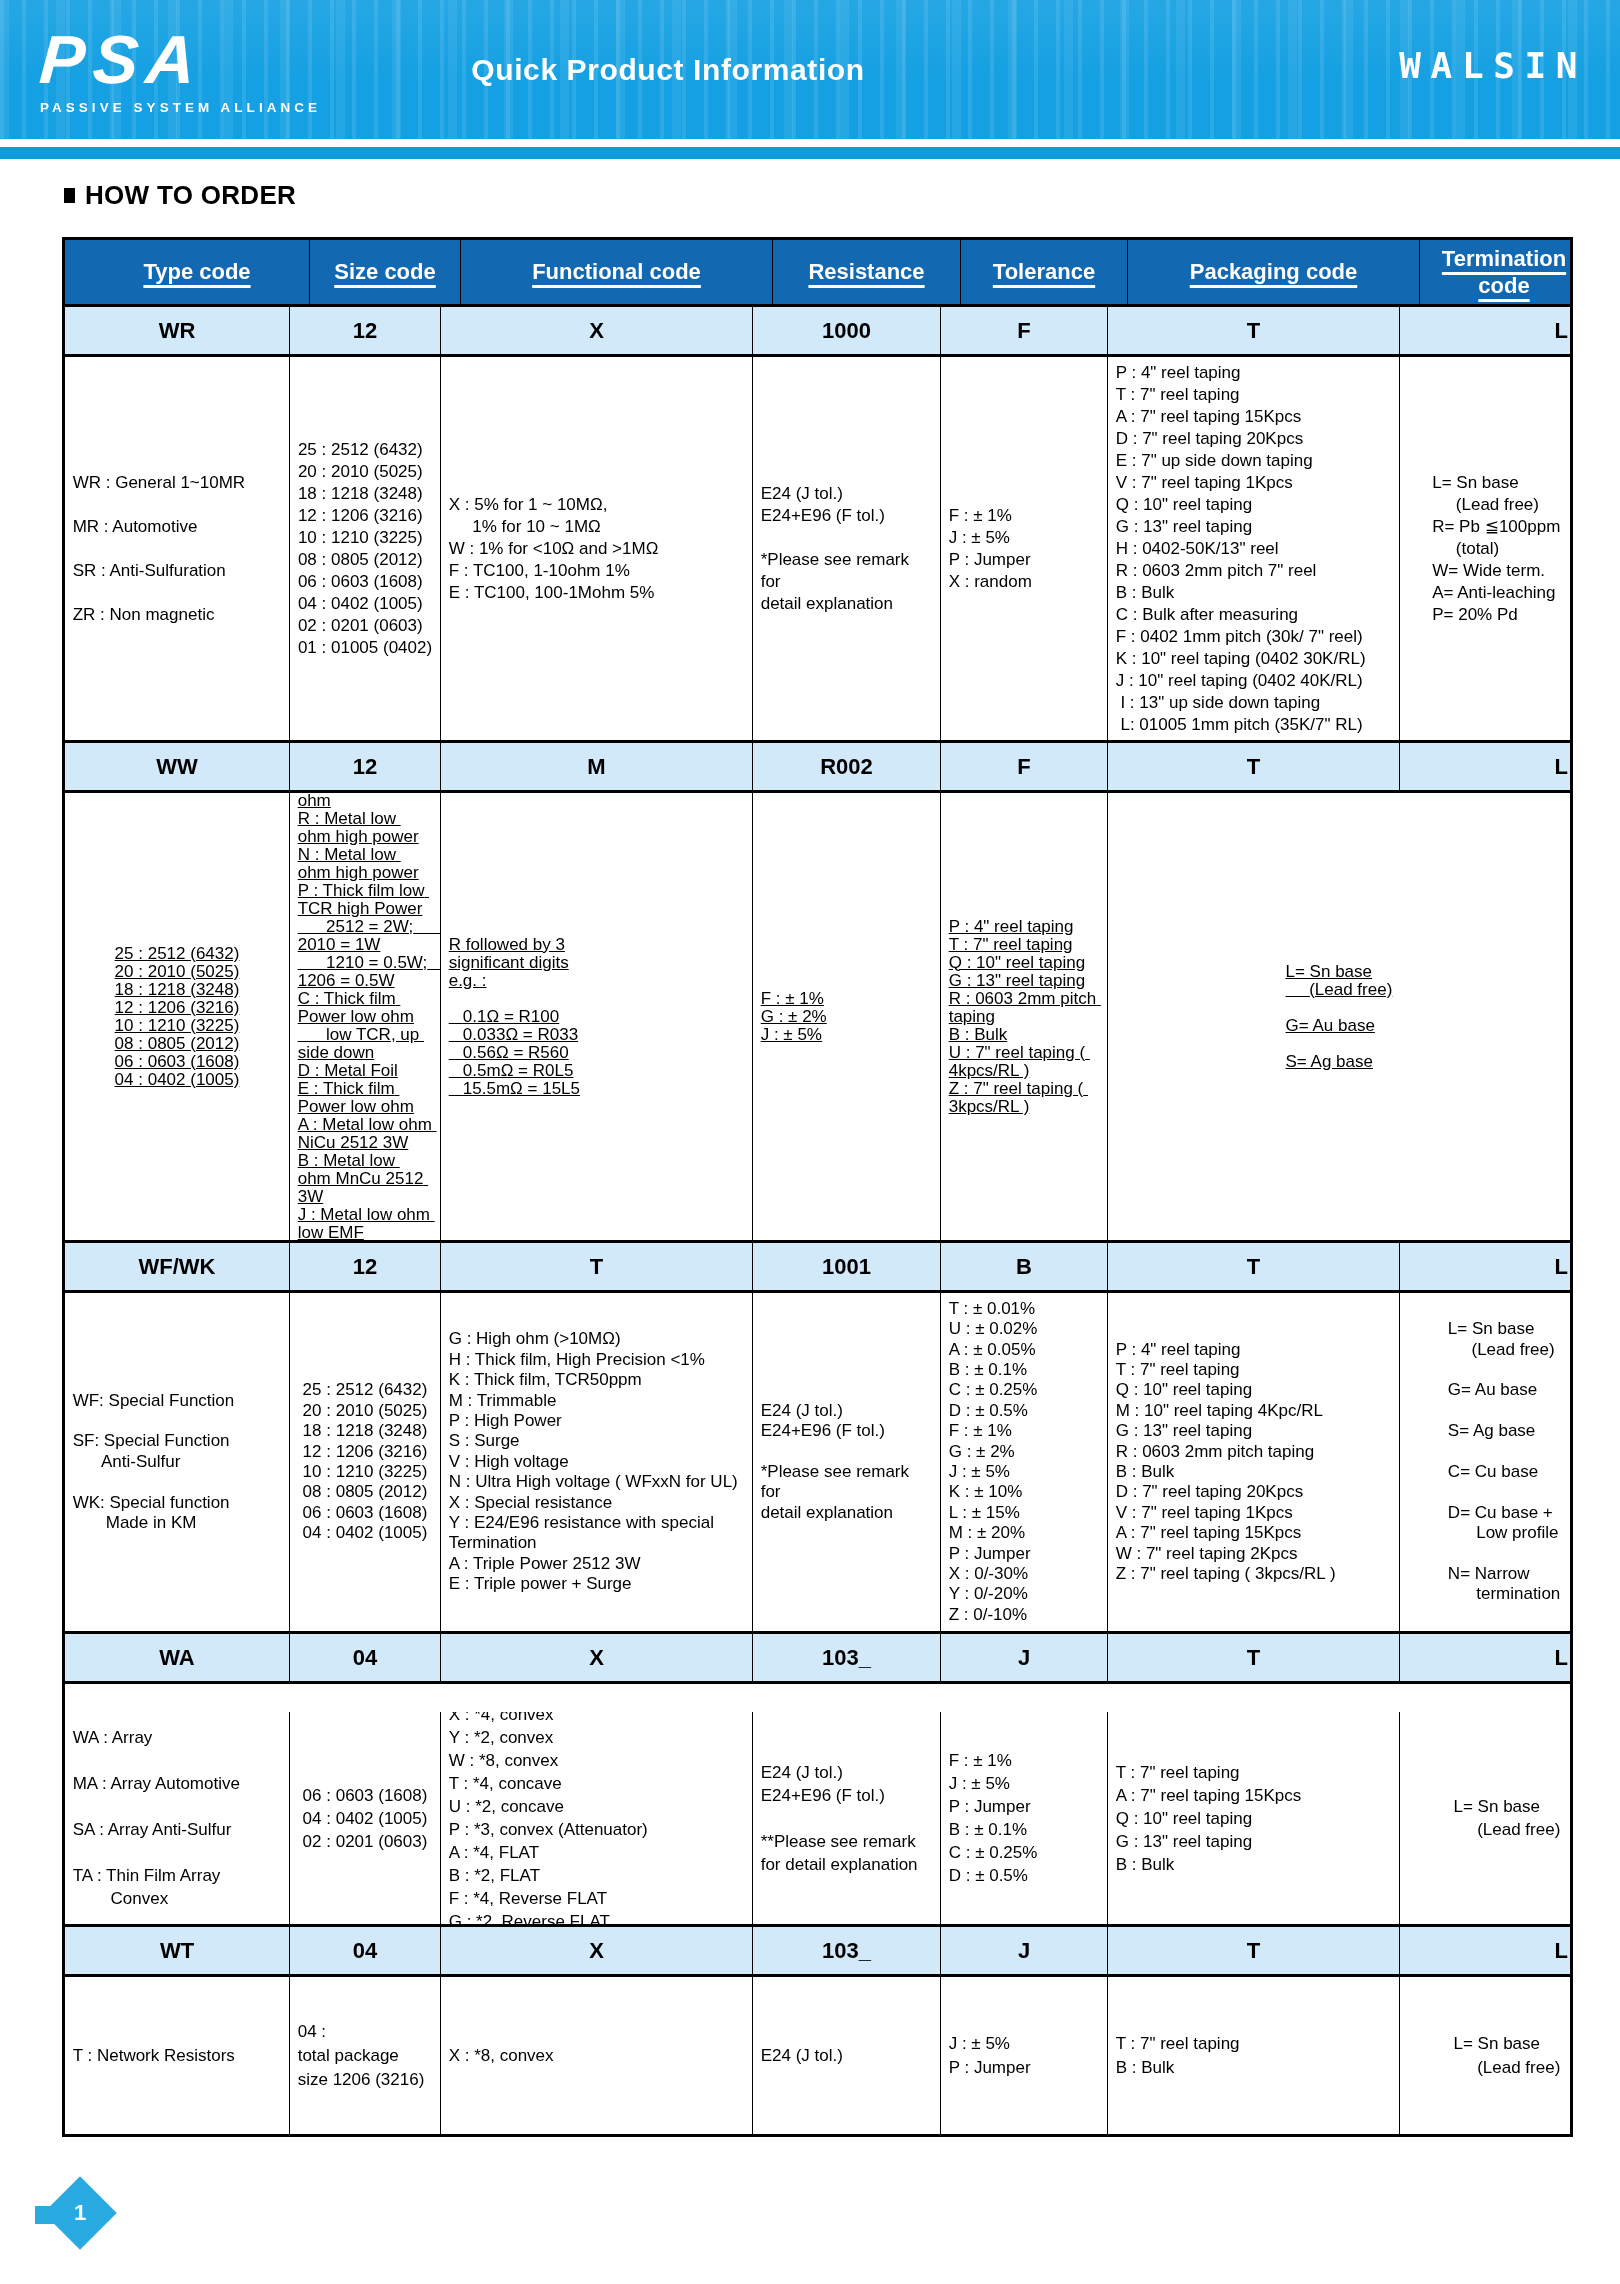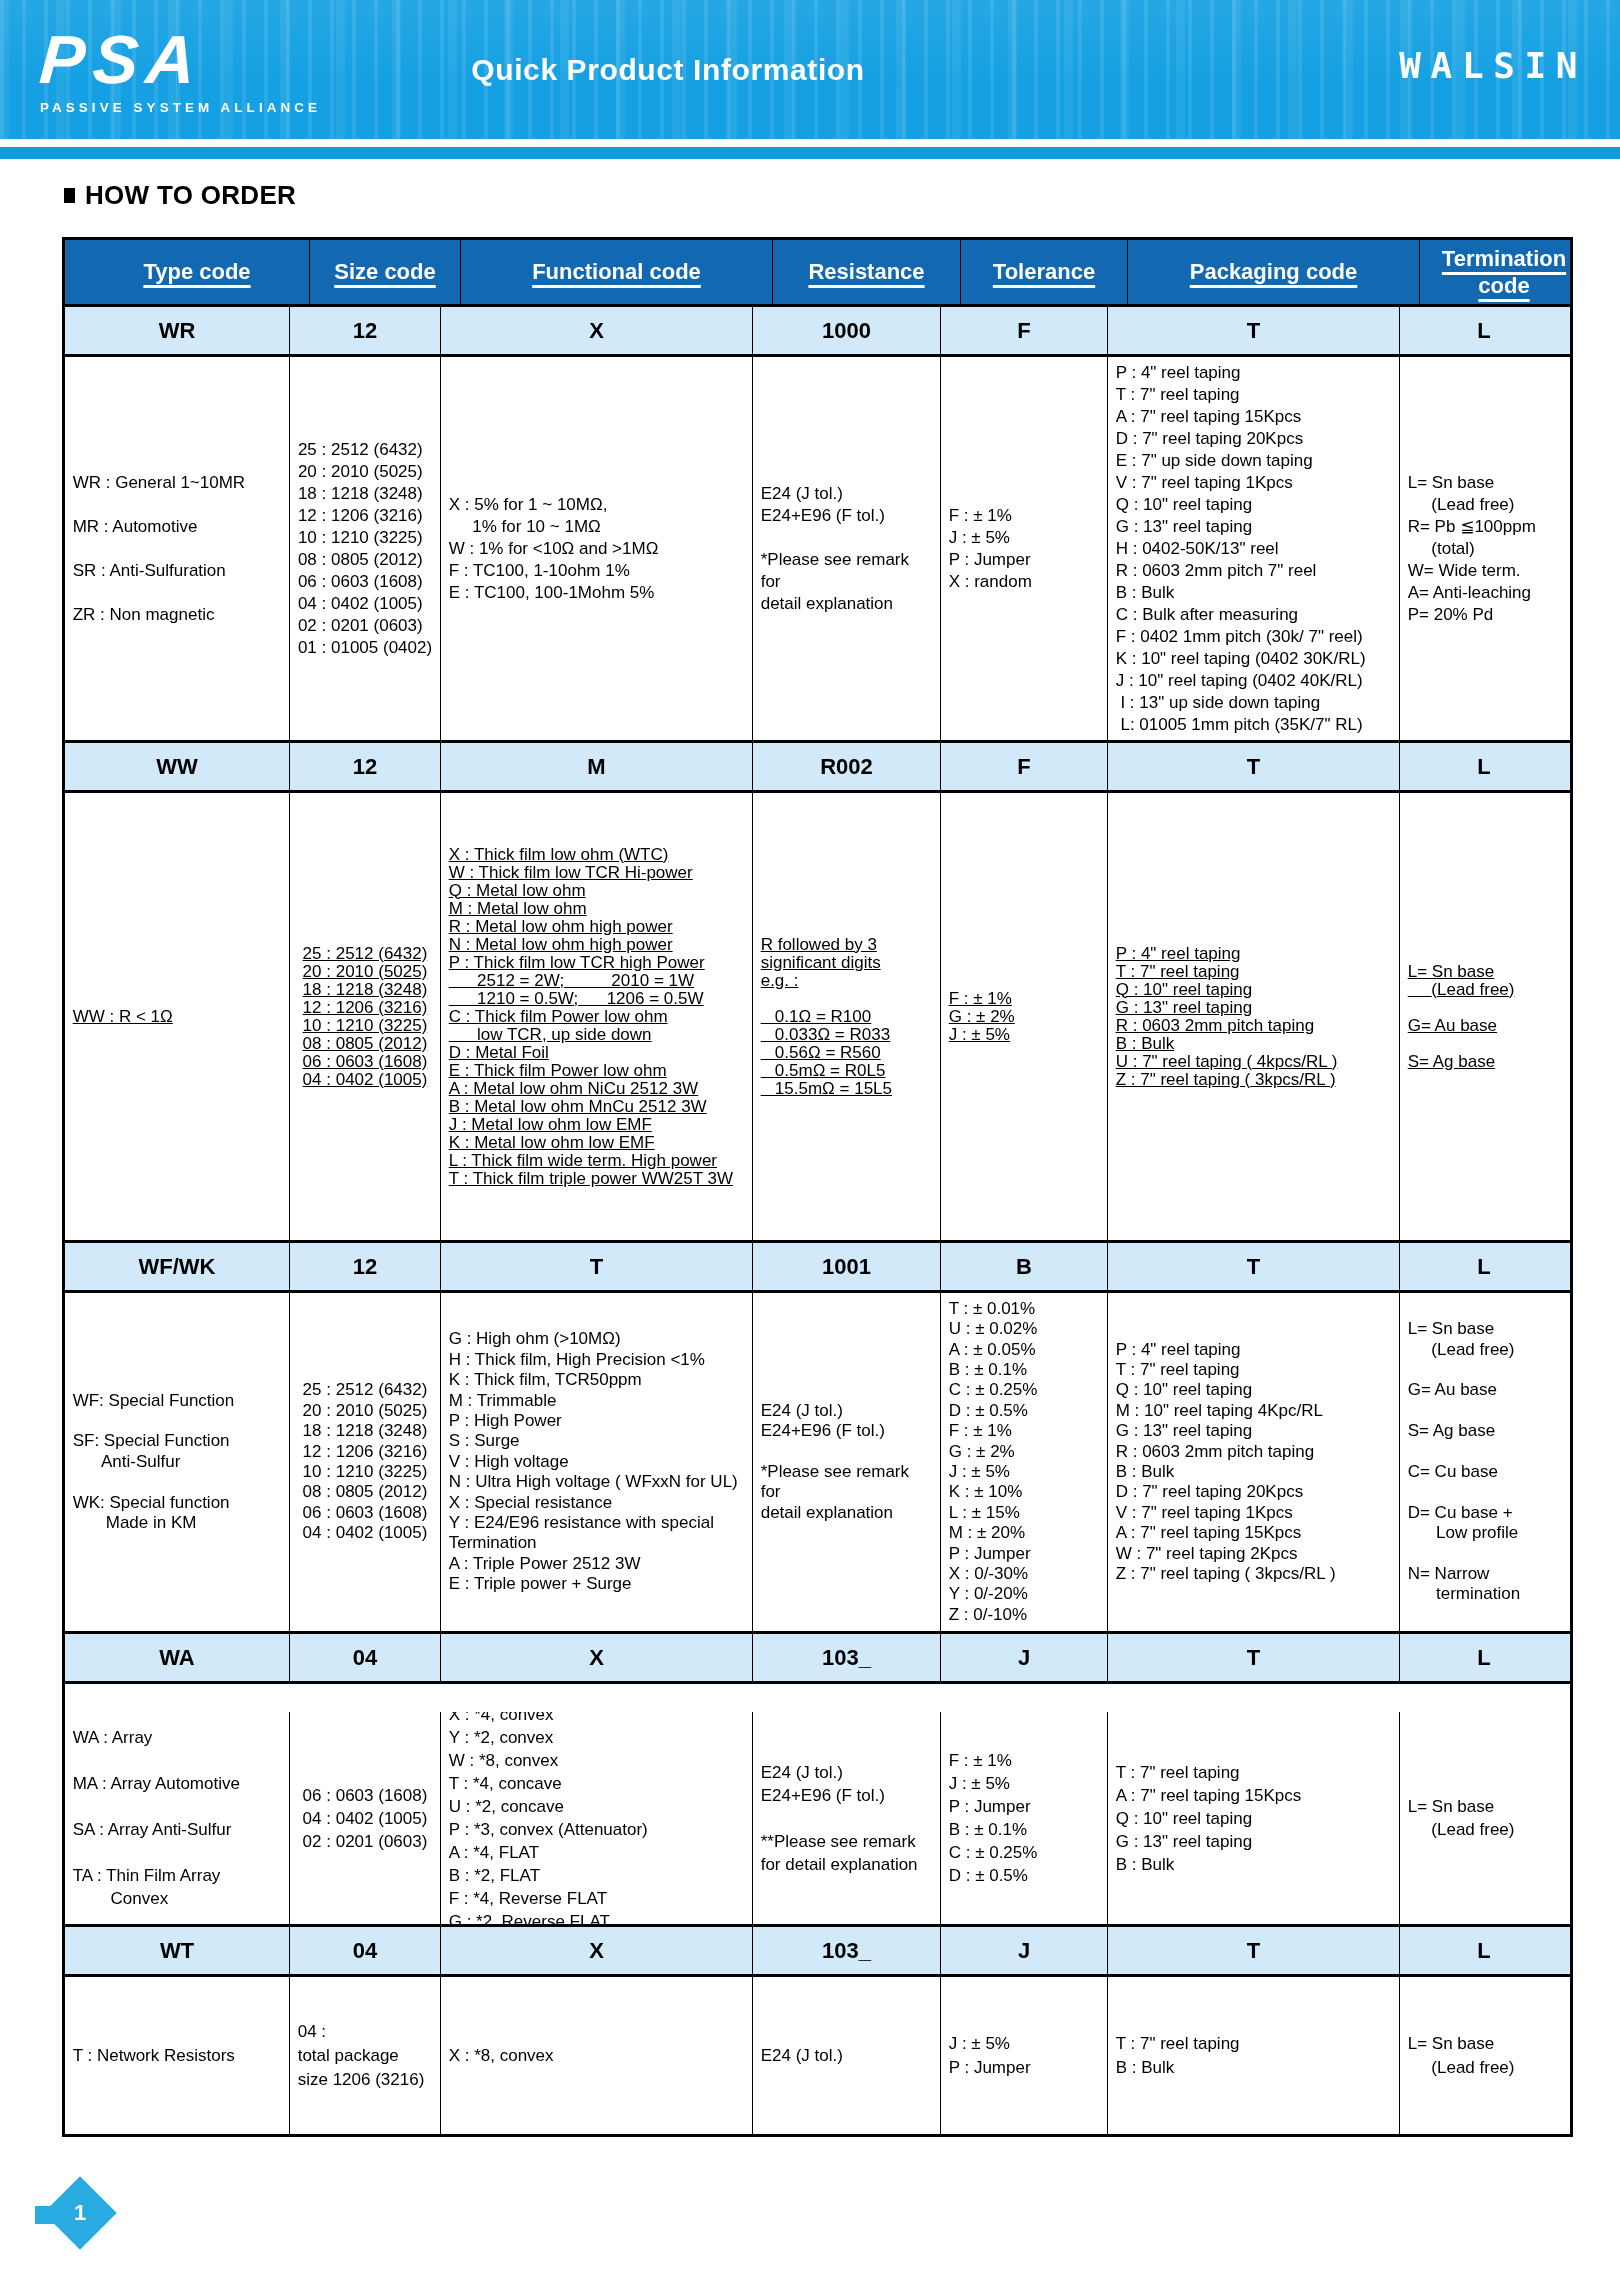--- a/index.html
+++ b/index.html
@@ -57,21 +57,21 @@
   .trow + .trow { border-top:3.2px solid #000; }
   .hrow { height:64px; background:#1368b2;padding-left:20px; }
   .crow { height:50px;  background:#d2e9fa; }
   .drow-wr { height:386px; }
   .drow-ww { height:450px; }
   .drow-wf { height:341px; }
   .drow-wa { height:243px; }
   .drow-wt { height:160px; }
 
   .cell { border-right:1.9px solid #000; overflow:hidden; }
-  .cell:last-child { border-right:none; }
+  .cell:last-child { border-right:none;justify-content:flex-end; }
 
   .hcell {
     display:flex; align-items:center; justify-content:center; text-align:center;
     color:#fff; font-weight:bold; font-size:22px; padding:0 10.2px; line-height:1.25;
   }
   .hcell span { text-decoration:underline; text-decoration-thickness:2.6px; text-underline-offset:5.7px; }
 
   .ccell { display:flex; align-items:center; justify-content:center; font-weight:bold; font-size:22px; }
 
   .dcell { display:flex; align-items:center; font-size:17px; padding:3.8px 7.7px; }
@@ -251,23 +251,20 @@
       </div>
     <div class="cell ccell">
         <span>T</span>
       </div>
     <div class="cell ccell">
         <span>L</span>
       </div>
   </div>
 
   <div class="trow drow-ww">
-    <div class="cell dcell">
-        <span>WW : R &lt; 1Ω</span>
-      </div>
     <div class="cell dcell center">
         <span>25 : 2512 (6432)
 20 : 2010 (5025)
 18 : 1218 (3248)
 12 : 1206 (3216)
 10 : 1210 (3225)
 08 : 0805 (2012)
 06 : 0603 (1608)
 04 : 0402 (1005)</span>
       </div>

